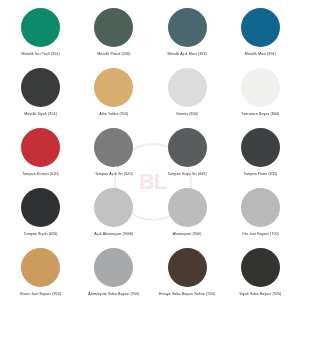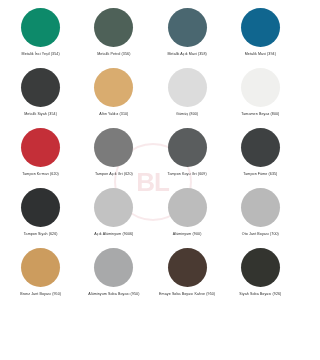--- a/index.html
+++ b/index.html
@@ -28,21 +28,21 @@
     position: absolute;
     left: 50%;
     top: 50%;
     width: 74px;
     height: 74px;
     margin-left: -37px;
     margin-top: -37px;
     border-radius: 50%;
     border: 2px solid rgba(214, 120, 128, 0.16);
     color: rgba(214, 120, 128, 0.20);
-    font-size: 26px;
+    font-size: 22px;
     font-weight: bold;
     letter-spacing: -1px;
     line-height: 74px;
     text-align: center;
     pointer-events: none;
     z-index: 0;
   }
   #grid {
     position: relative;
     z-index: 1;

